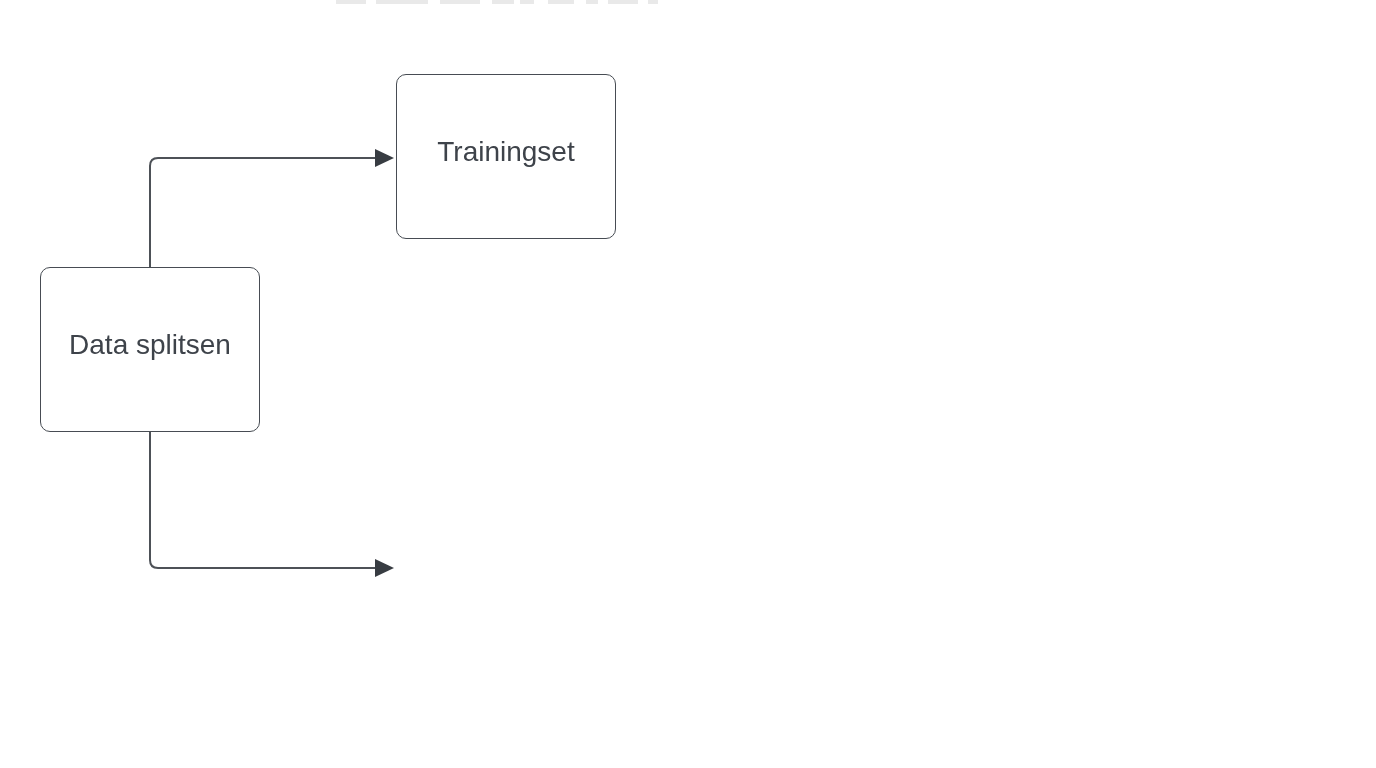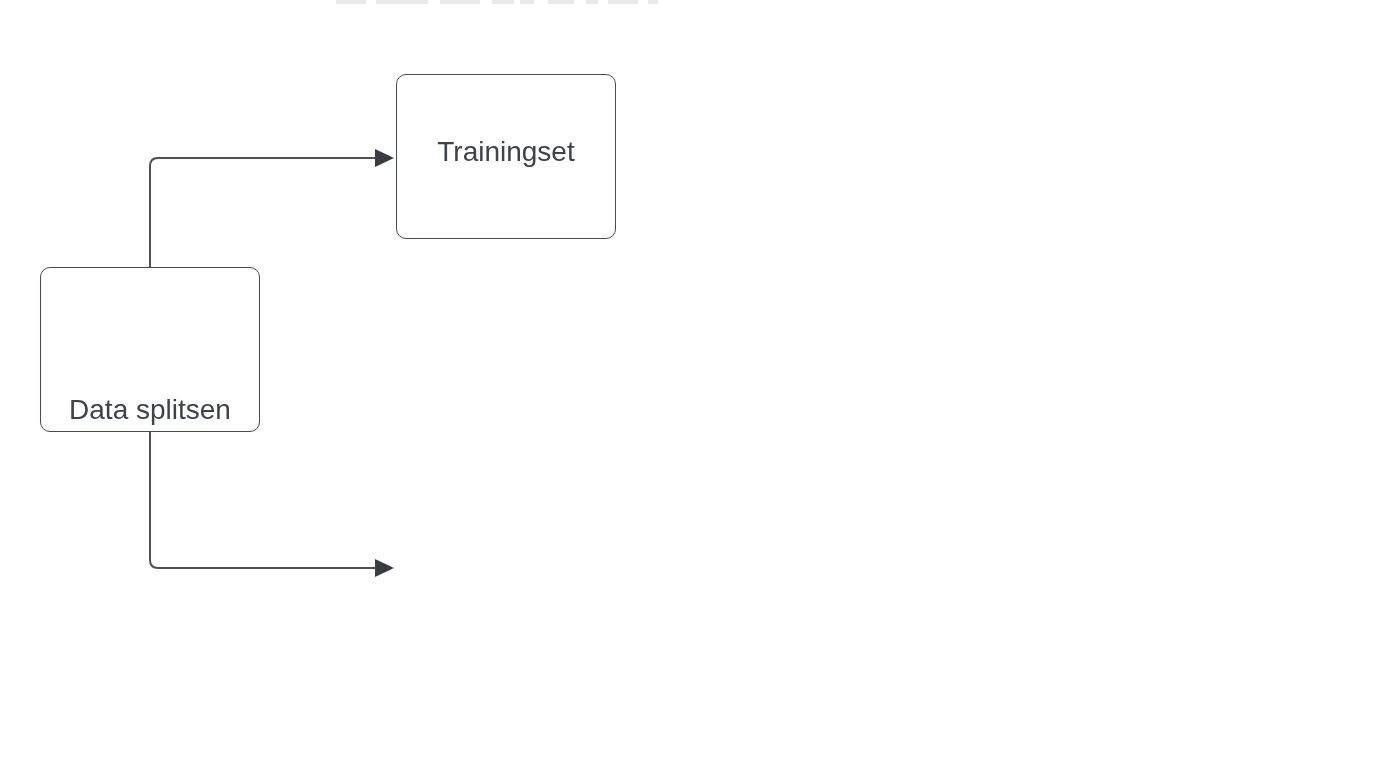--- a/index.html
+++ b/index.html
@@ -56,21 +56,21 @@
     align-items: center;
     justify-content: center;
     box-sizing: border-box;
   }
   .node-label {
     font-size: 28px;
     color: #3e434a;
     transform: translateY(-5px);
     white-space: nowrap;
   }
-  .node-data     { left: 40px;  top: 267px; align-items: flex-end; }
+  .node-data     { left: 40px;  top: 267px; }
   .node-training { left: 396px; top: 74px;  }
   .node-test     { left: 396px; top: 486px; }
 </style>
 </head>
 <body>
 
 <div class="canvas">
 
   <div class="top-strip">
     <span style="left:336px;width:30px"></span>

